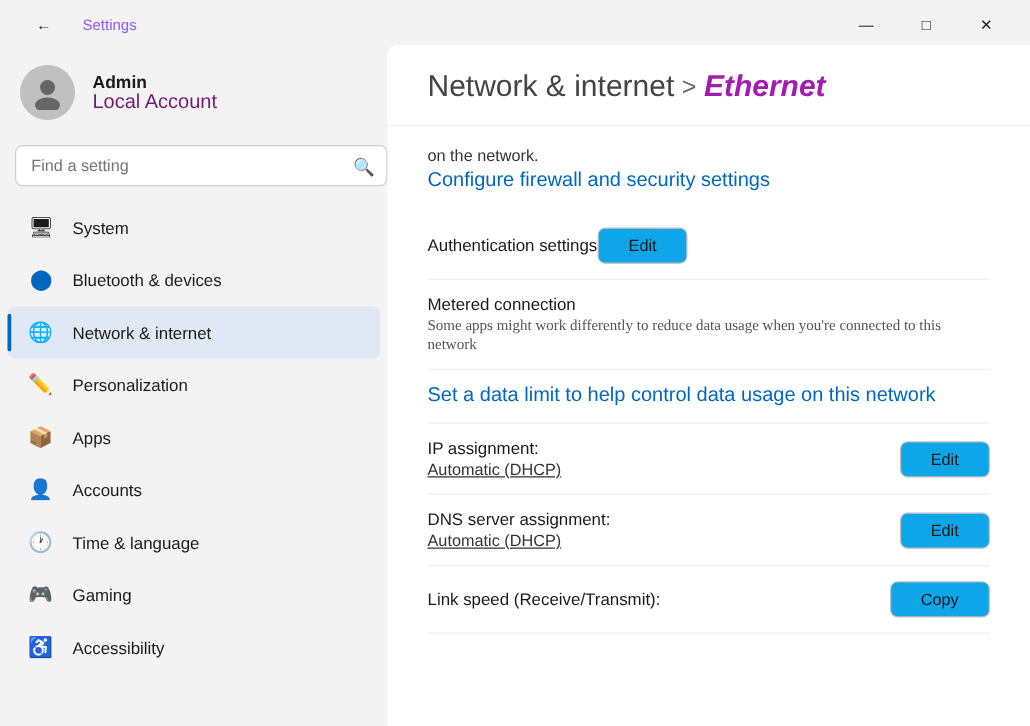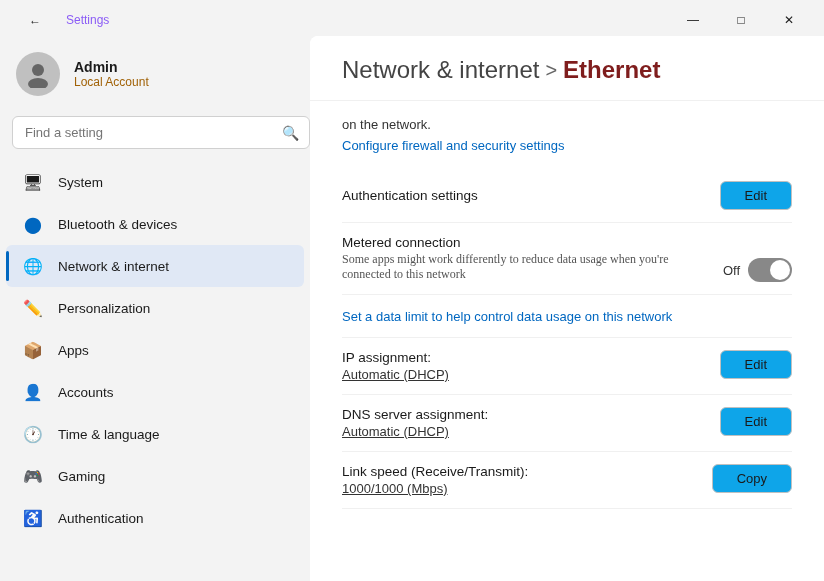--- a/index.html
+++ b/index.html
@@ -81,21 +81,21 @@
       background: #c0c0c0;
       border-radius: 50%;
       display: flex;
       align-items: center;
       justify-content: center;
       flex-shrink: 0;
     }
     .user-avatar svg { width: 28px; height: 28px; }
     .user-info { display: flex; flex-direction: column; }
     .user-name { font-size: 14px; font-weight: 600; color: #1a1a1a; }
-    .user-role { font-size: 12px; color: #a16207; }
+    .user-role { font-size: 16px; color: #701a75; }
 
     
     .search-box {
       margin: 4px 0 12px 12px;
       position: relative;
     }
     .search-input {
       width: 100%;
       padding: 8px 36px 8px 12px;
       border: 1px solid #d0d0d0;
@@ -175,49 +175,48 @@
       display: flex;
       align-items: center;
       gap: 6px;
       font-size: 24px;
     }
     .breadcrumb-parent {
       color: #444;
       font-weight: 400;
     }
     .breadcrumb-sep { color: #666; font-size: 20px; }
-    .breadcrumb-current { font-weight: 700; color: #7f1d1d; }
+    .breadcrumb-current { font-weight: 700; color: #a21caf; font-style: italic; }
 
     
     .content-body {
       padding: 16px 32px;
       flex: 1;
     }
 
     
     .section-note {
       font-size: 13px;
       color: #333;
       padding-bottom: 4px;
     }
 
     .link-text {
       color: #0067c0;
-      font-size: 13px;
+      font-size: 16px;
       cursor: pointer;
       text-decoration: none;
       display: inline-block;
       margin-bottom: 16px;
     }
 
     
     .setting-row {
       display: flex;
       align-items: center;
-      justify-content: space-between;
       padding: 12px 0;
       border-bottom: 1px solid #f0f0f0;
     }
     .setting-row:last-child { border-bottom: none; }
     .setting-label { font-size: 13.5px; color: #1a1a1a; }
     .setting-sublabel { font-size: 12px; color: #555; margin-top: 2px; max-width: 420px; font-family: Liberation Serif, serif; }
     .setting-value { font-size: 13px; color: #333; margin-top: 2px; text-decoration: underline; }
 
     
     .btn-edit {
@@ -265,21 +264,21 @@
       height: 20px;
       background: white;
       border-radius: 50%;
       top: 2px;
       right: 2px;
       transition: right 0.2s;
     }
 
     .ip-row {
       display: flex;
-      align-items: flex-start;
+      align-items: center;
       justify-content: space-between;
       padding: 12px 0;
       border-bottom: 1px solid #f0f0f0;
     }
 
     .link-row {
       padding: 12px 0;
       border-bottom: 1px solid #f0f0f0;
     }
   </style>
@@ -350,21 +349,21 @@
       <div class="nav-item">
         <span class="nav-icon">🕐</span>
         <span>Time &amp; language</span>
       </div>
       <div class="nav-item">
         <span class="nav-icon">🎮</span>
         <span>Gaming</span>
       </div>
       <div class="nav-item">
         <span class="nav-icon">♿</span>
-        <span>Authentication</span>
+        <span>Accessibility</span>
       </div>
     </nav>
   </div>
 
   <div class="content">
     <div class="content-header">
       <div class="breadcrumb">
         <span class="breadcrumb-parent">Network &amp; internet</span>
         <span class="breadcrumb-sep">&gt;</span>
         <span class="breadcrumb-current">Ethernet</span>
@@ -386,24 +385,20 @@
         </div>
         <button class="btn-edit">Edit</button>
       </div>
 
       
       <div class="toggle-row">
         <div class="toggle-info">
           <div class="setting-label">Metered connection</div>
           <div class="setting-sublabel">Some apps might work differently to reduce data usage when you're connected to this network</div>
         </div>
-        <div class="toggle-right">
-          <span class="toggle-off-label">Off</span>
-          <div class="toggle"></div>
-        </div>
       </div>
 
       
       <div class="link-row">
         <a class="link-text" style="margin-bottom:0;">Set a data limit to help control data usage on this network</a>
       </div>
 
       
       <div class="ip-row">
         <div>
@@ -419,21 +414,20 @@
           <div class="setting-label">DNS server assignment:</div>
           <div class="setting-value">Automatic (DHCP)</div>
         </div>
         <button class="btn-edit">Edit</button>
       </div>
 
       
       <div class="ip-row">
         <div>
           <div class="setting-label">Link speed (Receive/Transmit):</div>
-          <div class="setting-value">1000/1000 (Mbps)</div>
         </div>
         <button class="btn-edit">Copy</button>
       </div>
 
     </div>
   </div>
 
 </div>
 
 </body></html>

